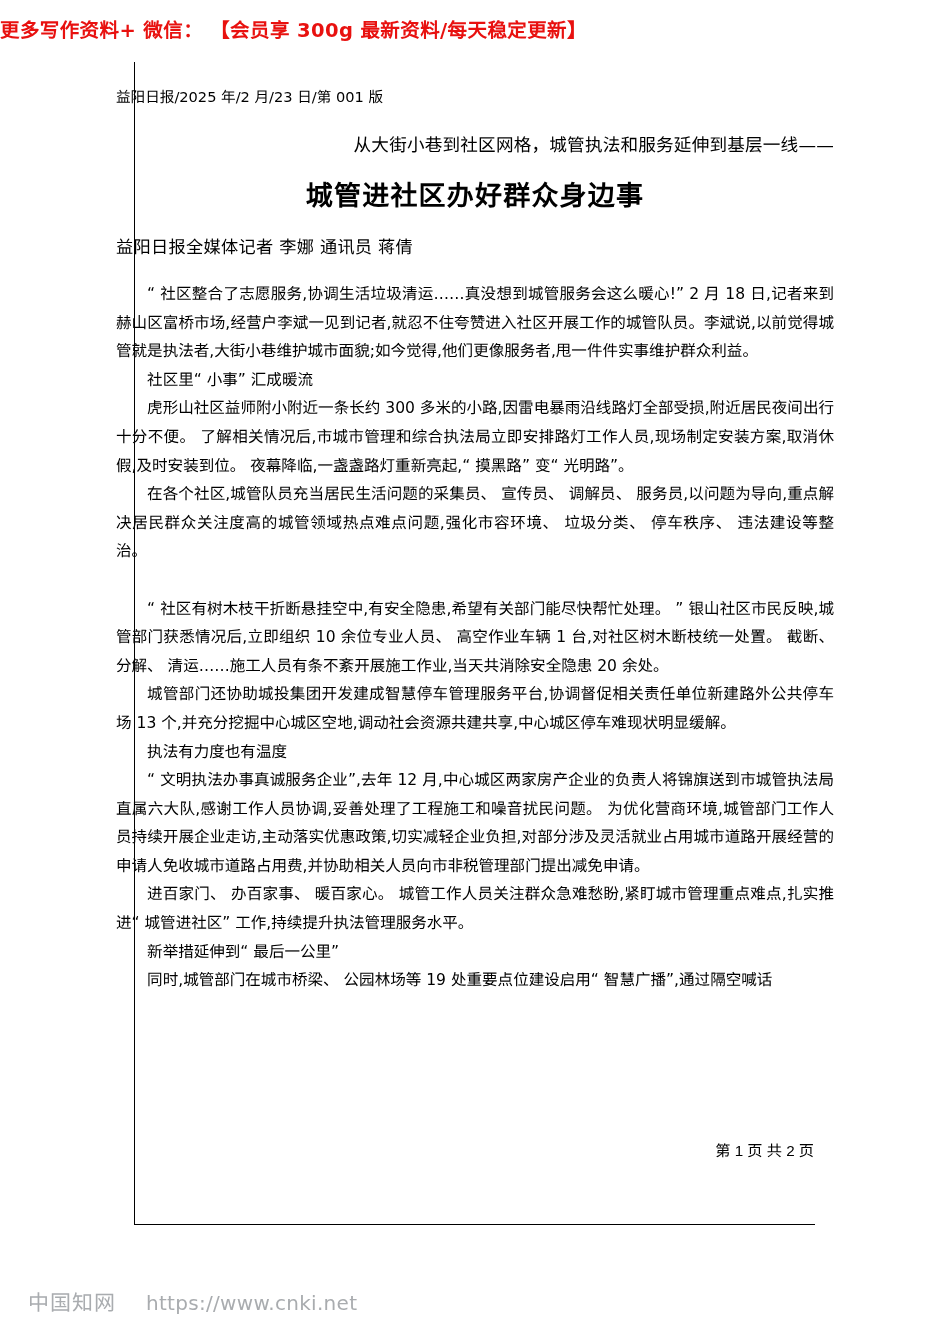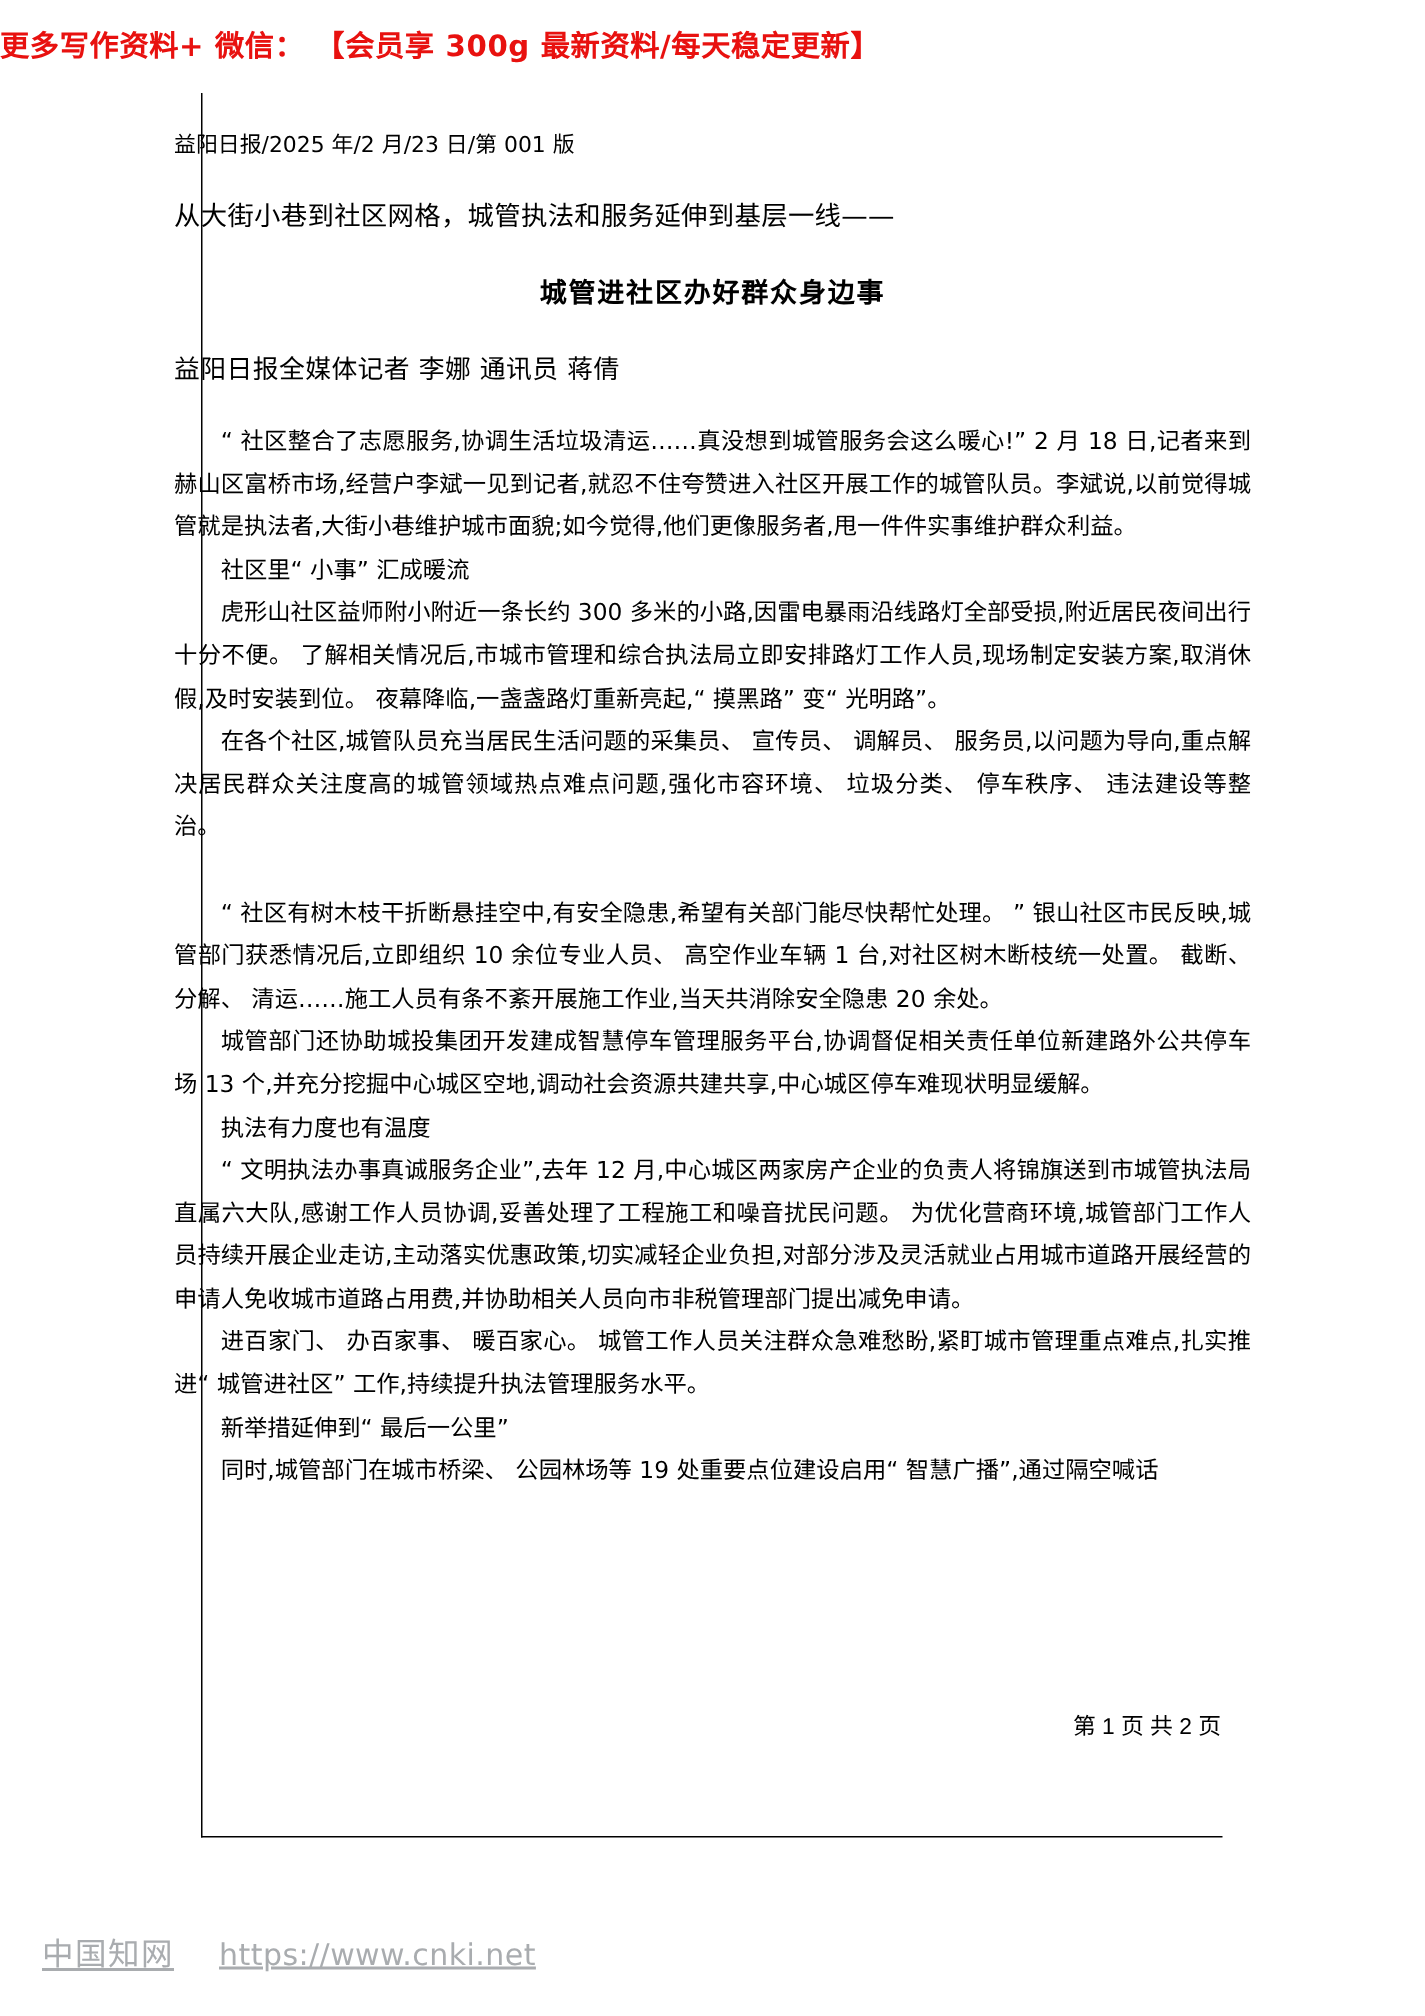--- a/index.html
+++ b/index.html
@@ -55,34 +55,34 @@
 
   .source-line {
     font-family: "DejaVu Sans", "Liberation Sans", sans-serif;
     font-size: 14.6px;
     line-height: 22px;
     margin-bottom: 22px;
     white-space: nowrap;
   }
 
   .subtitle {
-    text-align: left;
+    text-align: right;
     font-family: "DejaVu Sans", "Liberation Sans", sans-serif;
     font-size: 17.6px;
     line-height: 30px;
     letter-spacing: 0.2px;
     margin: 4px 0 16px 0;
     white-space: nowrap;
   }
 
   .main-title {
     text-align: center;
     font-family: "DejaVu Sans", "Liberation Sans", sans-serif;
     font-weight: bold;
-    font-size: 18px;
+    font-size: 27px;
     line-height: 40px;
     letter-spacing: 1.2px;
     margin: 0 0 16px 0;
     white-space: nowrap;
   }
 
   .byline {
     font-family: "DejaVu Sans", "Liberation Sans", sans-serif;
     font-size: 17.2px;
     line-height: 30px;
@@ -124,21 +124,20 @@
   
   .watermark {
     position: absolute;
     left: 28px;
     top: 1286px;
     display: flex;
     align-items: baseline;
     gap: 30px;
     color: #a9acaf;
     white-space: nowrap;
-    text-decoration: underline;
   }
   .watermark .wm-name {
     font-family: "DejaVu Sans", "Liberation Sans", sans-serif;
     font-size: 21px;
     letter-spacing: 1px;
   }
   .watermark .wm-url {
     font-family: "DejaVu Sans", "Liberation Sans", sans-serif;
     font-size: 20px;
     letter-spacing: 0.3px;

